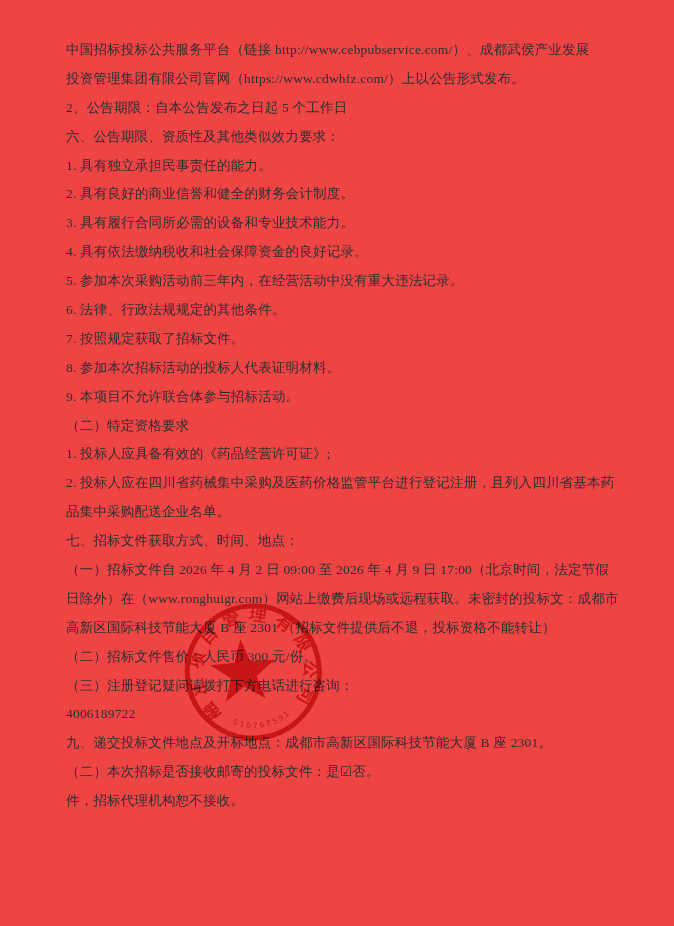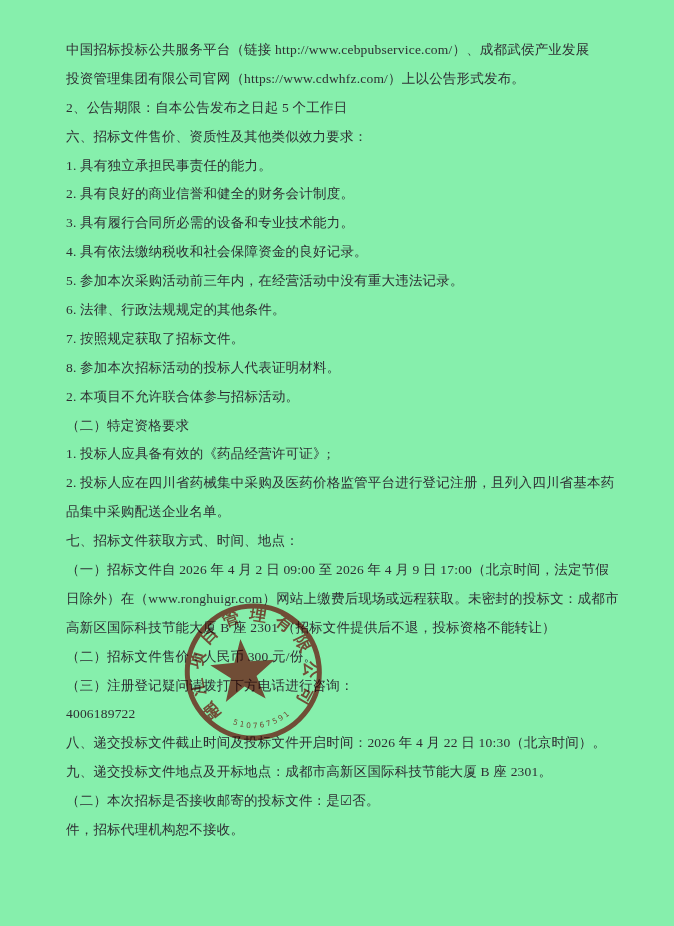--- a/index.html
+++ b/index.html
@@ -4,21 +4,21 @@
 <style>
   html, body {
     margin: 0;
     padding: 0;
     background: #ffffff;
   }
   .page {
     position: relative;
     width: 674px;
     height: 926px;
-    background: #86efac;
+    background: #ef4444;
     overflow: hidden;
     font-family: "Liberation Serif", "DejaVu Serif", serif;
   }
   .doc {
     position: absolute;
     left: 66px;
     top: 36px;
     width: 545px;
     color: #2f2f33;
     font-size: 13.5px;
@@ -54,42 +54,41 @@
 </style>
 </head>
 <body>
 
 <div class="page">
 
   <div class="doc">
     <div class="line">中国招标投标公共服务平台（链接 http://www.cebpubservice.com/）、成都武侯产业发展</div>
     <div class="line">投资管理集团有限公司官网（https://www.cdwhfz.com/）上以公告形式发布。</div>
     <div class="line">2、公告期限：自本公告发布之日起 5 个工作日</div>
-    <div class="line">六、招标文件售价、资质性及其他类似效力要求：</div>
+    <div class="line">六、公告期限、资质性及其他类似效力要求：</div>
     <div class="line">1. 具有独立承担民事责任的能力。</div>
     <div class="line">2. 具有良好的商业信誉和健全的财务会计制度。</div>
     <div class="line">3. 具有履行合同所必需的设备和专业技术能力。</div>
     <div class="line">4. 具有依法缴纳税收和社会保障资金的良好记录。</div>
     <div class="line">5. 参加本次采购活动前三年内，在经营活动中没有重大违法记录。</div>
     <div class="line">6. 法律、行政法规规定的其他条件。</div>
     <div class="line">7. 按照规定获取了招标文件。</div>
     <div class="line">8. 参加本次招标活动的投标人代表证明材料。</div>
-    <div class="line">2. 本项目不允许联合体参与招标活动。</div>
+    <div class="line">9. 本项目不允许联合体参与招标活动。</div>
     <div class="line">（二）特定资格要求</div>
     <div class="line">1. 投标人应具备有效的《药品经营许可证》;</div>
     <div class="line">2. 投标人应在四川省药械集中采购及医药价格监管平台进行登记注册，且列入四川省基本药</div>
     <div class="line">品集中采购配送企业名单。</div>
     <div class="line">七、招标文件获取方式、时间、地点：</div>
     <div class="line">（一）招标文件自 2026 年 4 月 2 日 09:00 至 2026 年 4 月 9 日 17:00（北京时间，法定节假</div>
     <div class="line">日除外）在（www.ronghuigr.com）网站上缴费后现场或远程获取。未密封的投标文：成都市</div>
     <div class="line">高新区国际科技节能大厦 B 座 2301 （招标文件提供后不退，投标资格不能转让）</div>
     <div class="line">（二）招标文件售价：人民币 300 元/份。</div>
     <div class="line">（三）注册登记疑问请拨打下方电话进行咨询：</div>
     <div class="line">4006189722</div>
-    <div class="line">八、递交投标文件截止时间及投标文件开启时间：2026 年 4 月 22 日 10:30（北京时间）。</div>
     <div class="line">九、递交投标文件地点及开标地点：成都市高新区国际科技节能大厦 B 座 2301。</div>
     <div class="line">（二）本次招标是否接收邮寄的投标文件：是☑否。</div>
     <div class="line">件，招标代理机构恕不接收。</div>
   </div>
 
   <svg class="seal" viewBox="0 0 156 156" xmlns="http://www.w3.org/2000/svg">
     <defs>
       <path id="seal-arc-top" d="M 44.6 109.8 A 52 52 0 1 1 111.4 109.8" fill="none"></path>
       <path id="seal-arc-bottom" d="M 45.9 115.9 A 56 56 0 0 0 110.1 115.9" fill="none"></path>
     </defs>

